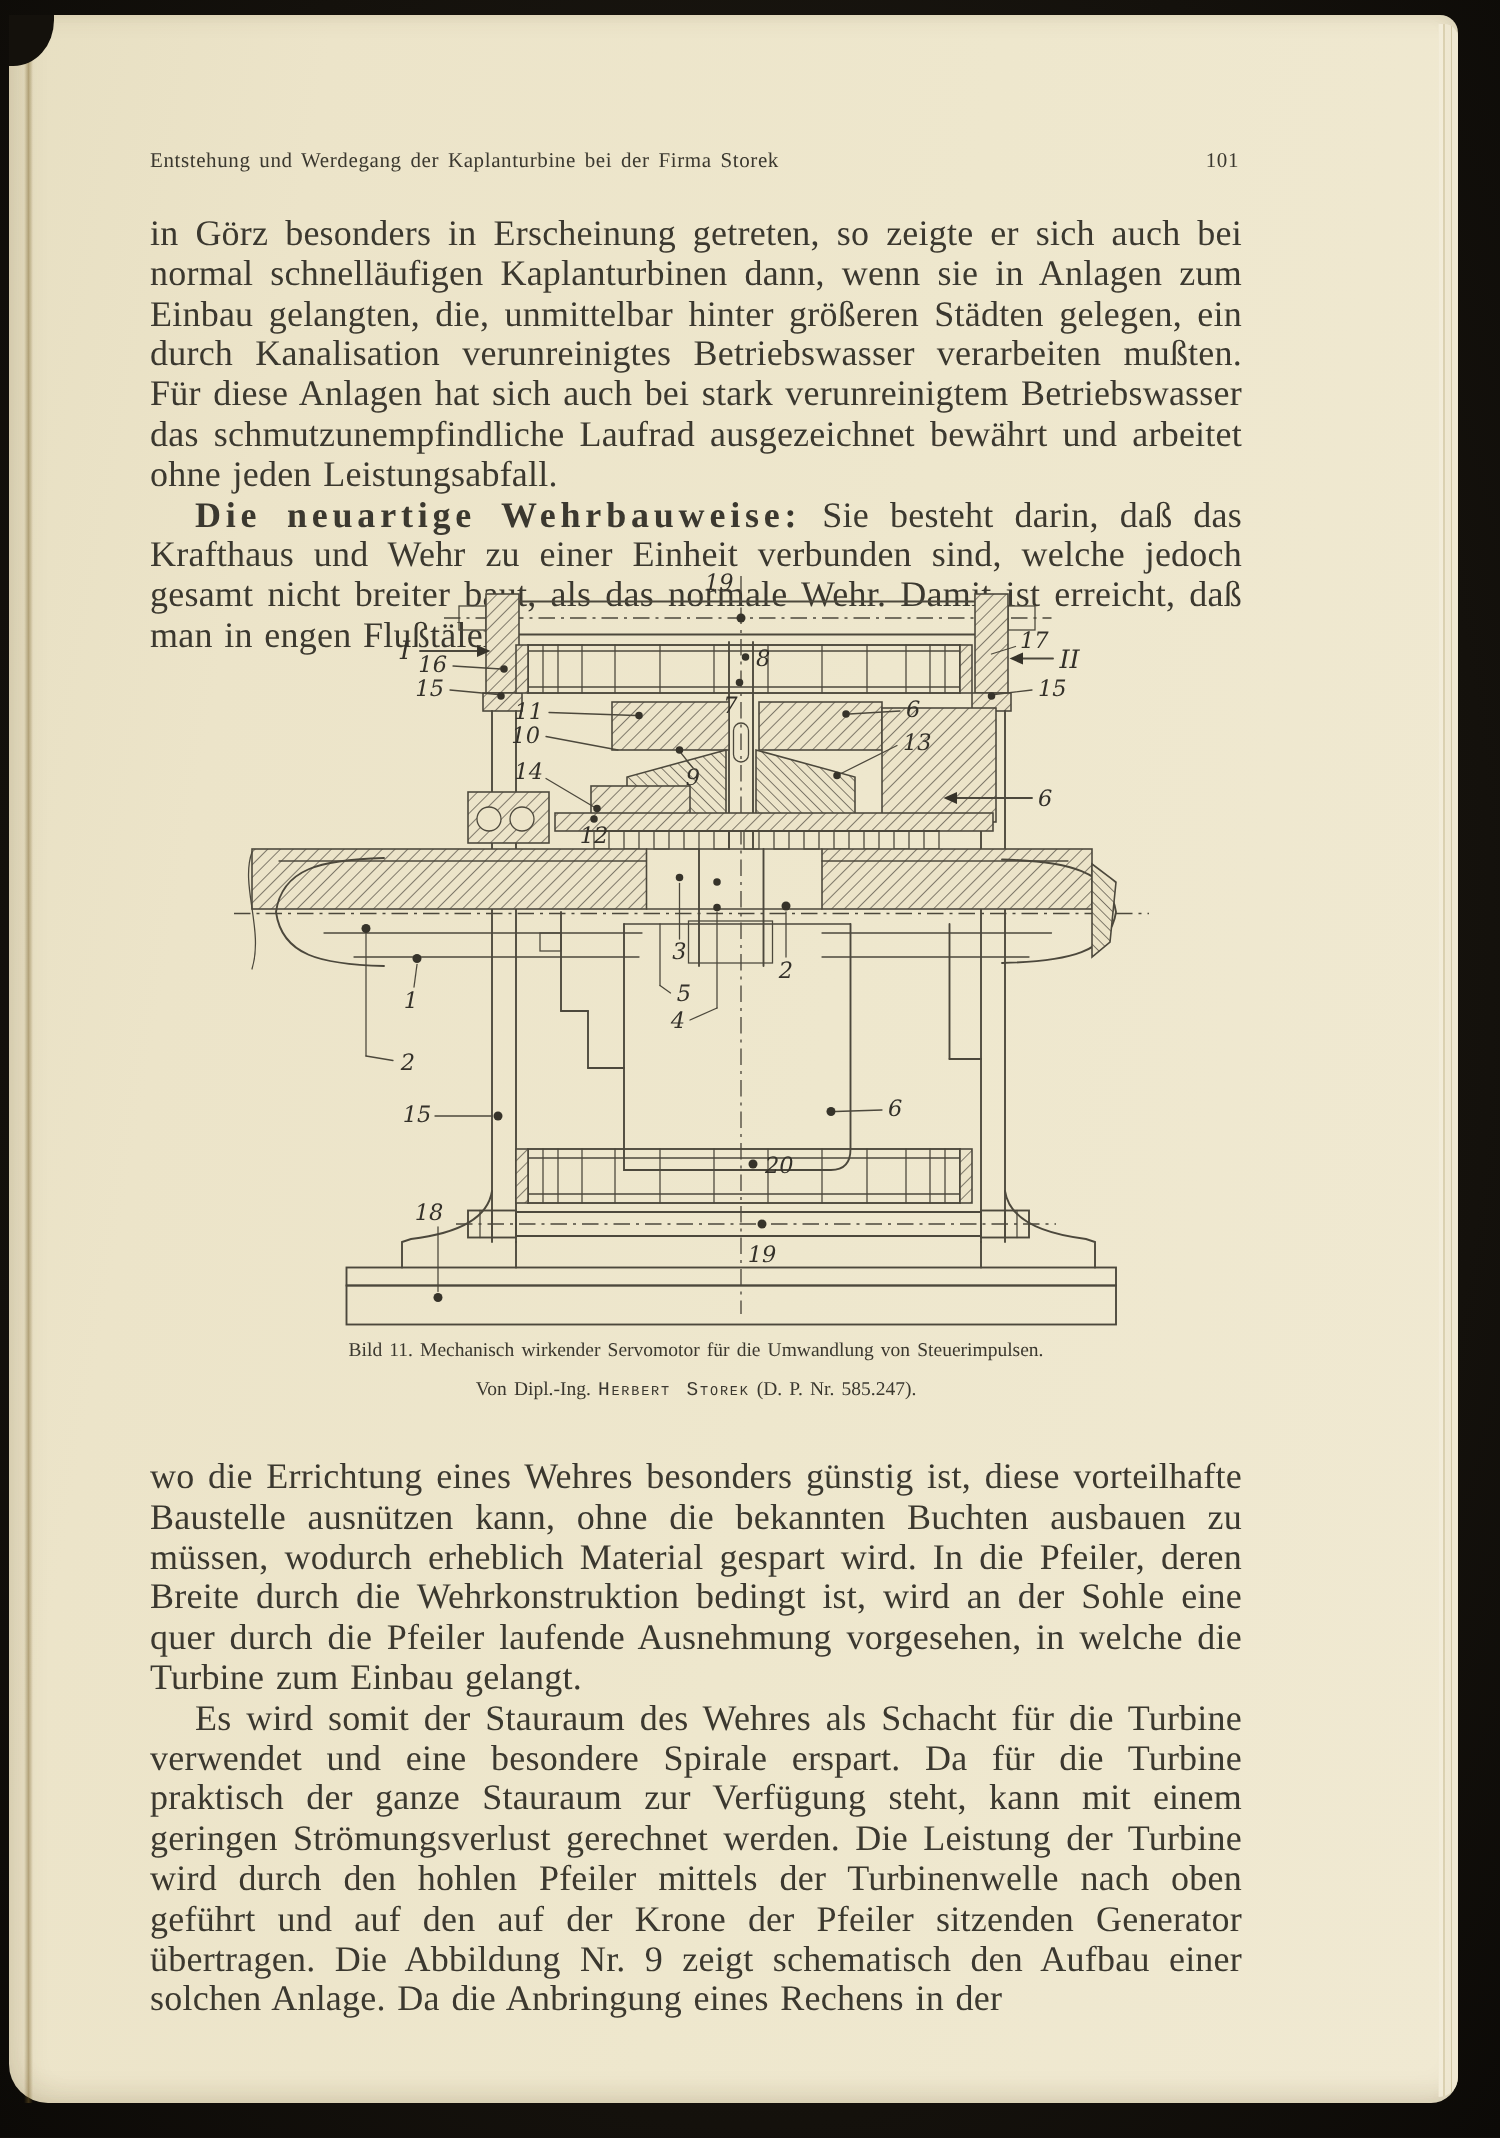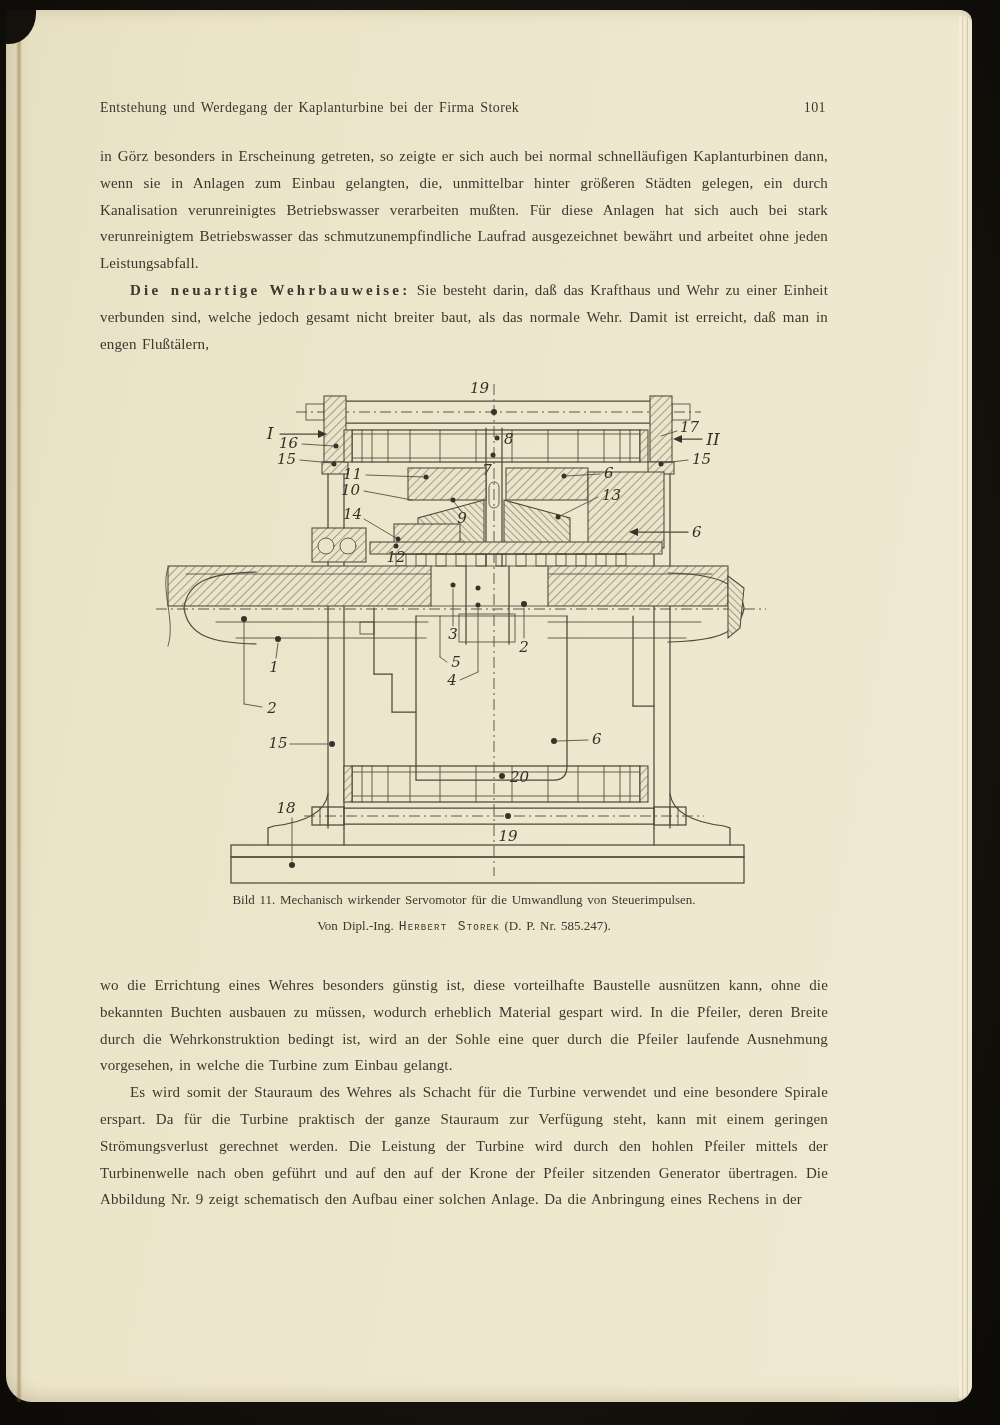--- a/index.html
+++ b/index.html
@@ -15,21 +15,21 @@
   .crease{position:absolute;left:10px;top:0;width:6px;height:100%;
      background:linear-gradient(90deg,rgba(120,95,40,0) 0%,rgba(120,95,40,.45) 50%,rgba(120,95,40,0) 100%);}
   .page-edges{position:absolute;right:0;top:6px;width:13px;height:calc(100% - 10px);
      background:repeating-linear-gradient(90deg,#f3edda 0 3px,#d9cfae 3px 4px,#efe8d2 4px 8px,#cfc5a2 8px 9px,#f1ead4 9px 13px);
      border-radius:0 10px 14px 0;opacity:.9;}
   .corner-shadow{position:absolute;left:0;top:0;width:30px;height:34px;background:#14110c;
      border-radius:0 0 90% 0;}
   .running-head{position:absolute;top:90px;left:94px;width:728px;text-align:left;
      font-size:14px;color:#3b382f;letter-spacing:.4px;word-spacing:2px;}
   .rh-page{position:absolute;right:2px;top:0;}
-  .text-block{position:absolute;left:94px;width:728px;font-size:15px;line-height:26.8px;
+  .text-block{position:absolute;left:94px;width:728px;font-size:24px;line-height:26.8px;
      color:#3b382f;text-align:justify;word-spacing:1.6px;letter-spacing:.15px;}
   .text-block p{margin:0;}
   .tb-top{top:133px;}
   .tb-bottom{top:938px;margin-top:24px;}
   p.indent{text-indent:30px;}
   .spaced{letter-spacing:3.2px;font-weight:bold;}
   .diagram{position:absolute;left:150px;top:366px;width:610px;height:512px;margin:0;}
   .caption{position:absolute;top:877px;left:94px;width:728px;text-align:center;
      font-size:13px;line-height:26px;color:#3b382f;word-spacing:1.5px;}
   .smallcaps{font-variant:small-caps;letter-spacing:1.2px;font-family:Liberation Mono, monospace;}

